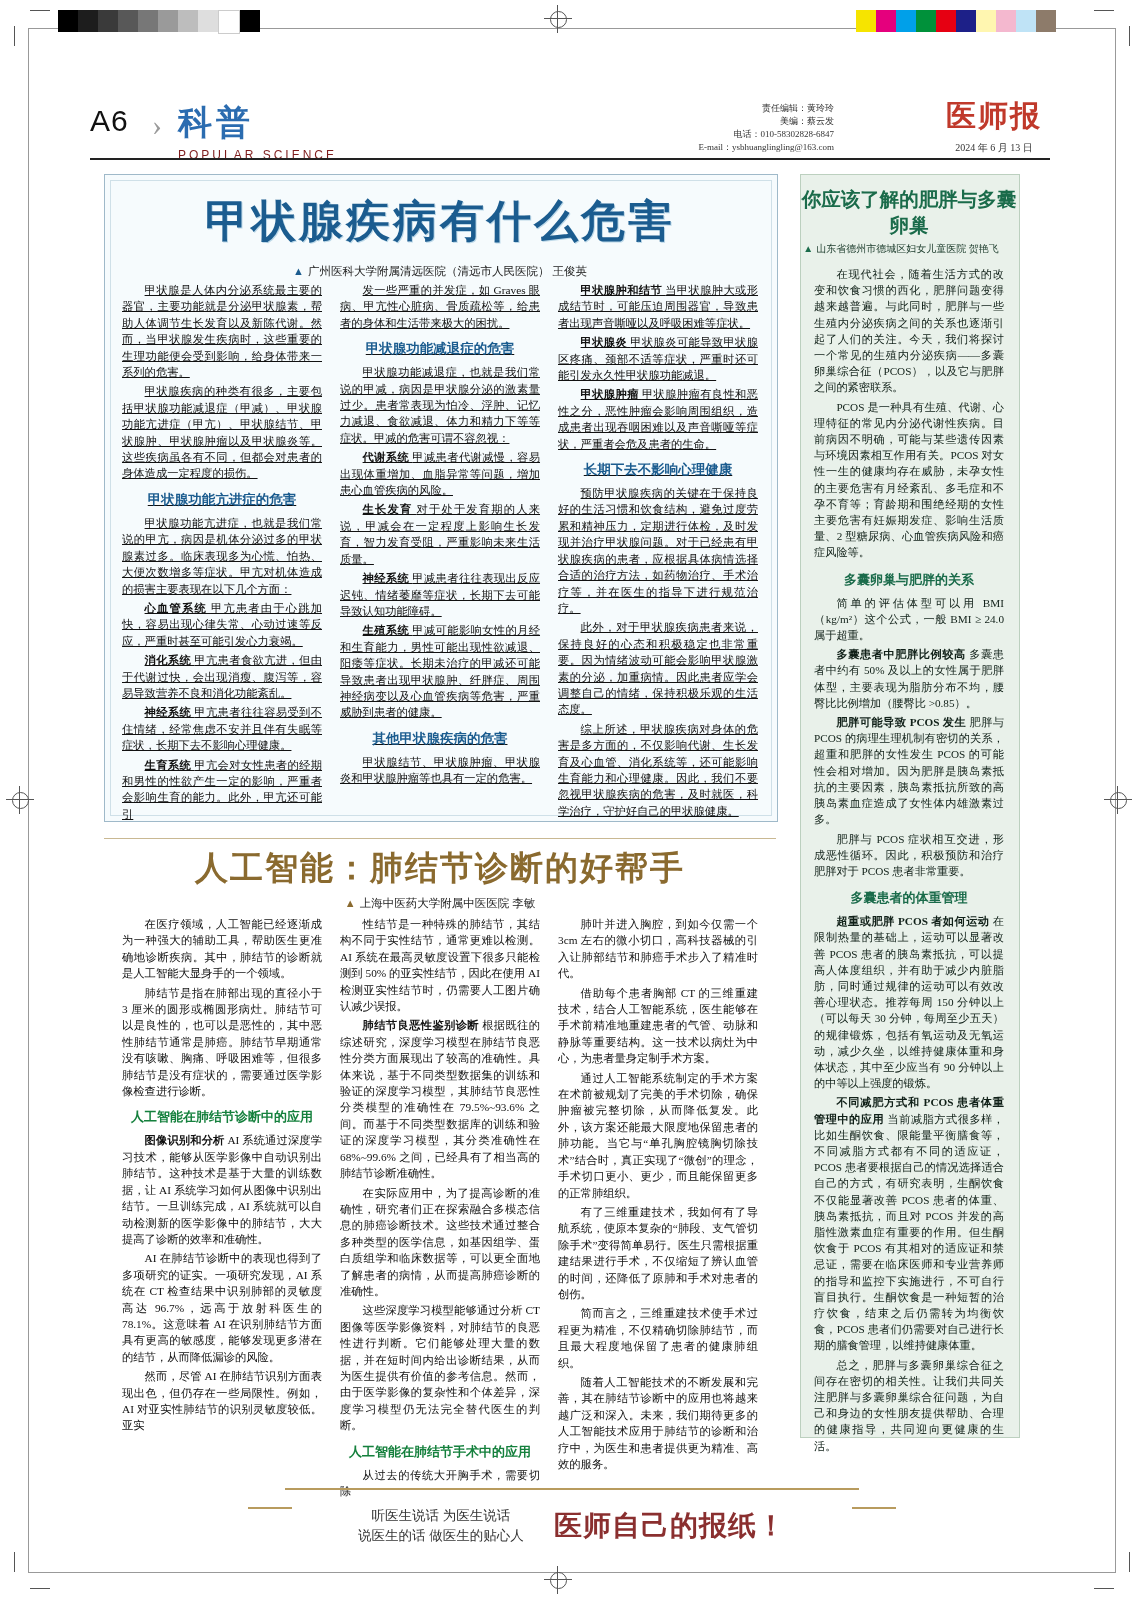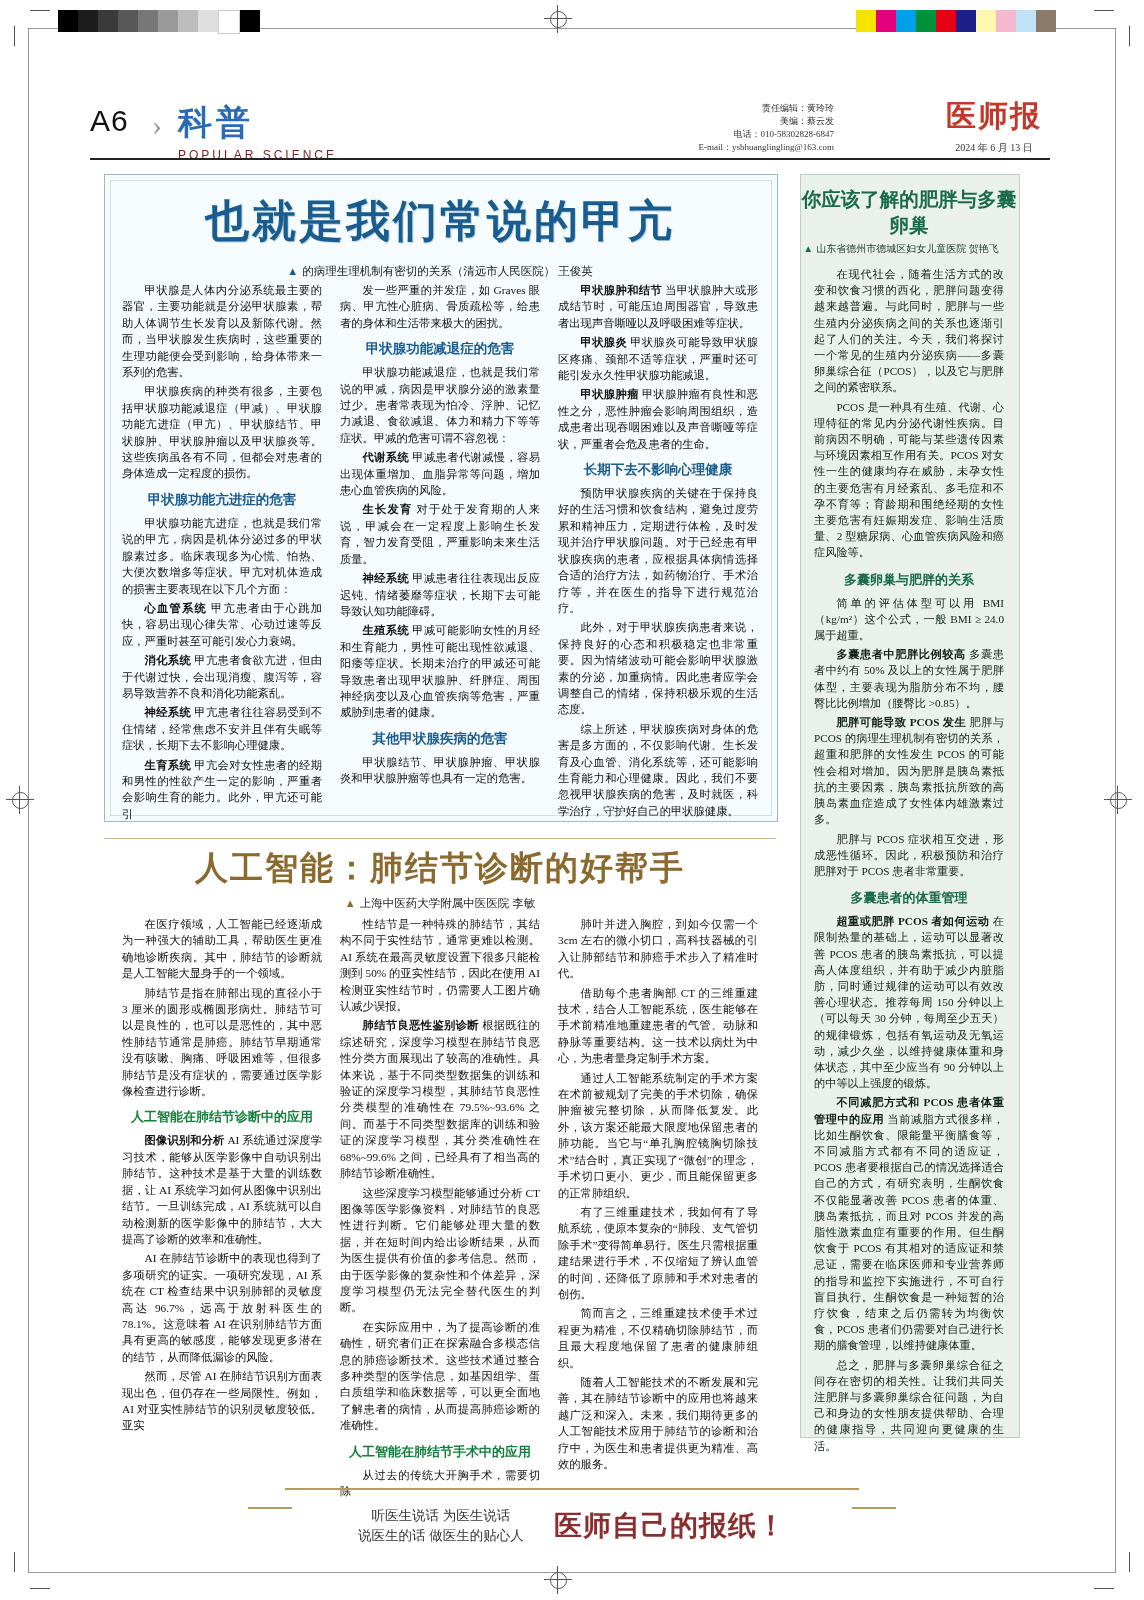--- a/index.html
+++ b/index.html
@@ -45,21 +45,21 @@
   .artbox{position:absolute;left:104px;top:174px;width:672px;height:646px;border:1px solid #9fb9c9;background:#f6fbfd;}
   .artbox .inner{position:absolute;left:5px;top:5px;right:5px;bottom:5px;border:1px solid #cfe0e8;}
   .head1{position:absolute;left:104px;top:192px;width:672px;text-align:center;}
   .head1 .t{font-size:44px;font-weight:bold;color:#1b5c8f;letter-spacing:3px;font-family:"Liberation Sans",sans-serif;
      text-shadow:1px 1px 0 #bcd8e8;}
   .byline{position:absolute;width:672px;text-align:center;font-size:11.5px;color:#222;}
   .byline .tri{color:#1b5c8f;font-size:11px;margin-right:4px;}
 
   .cols3{position:absolute;left:122px;top:282px;width:638px;height:530px;
      display:flex;gap:18px;}
-  .cols3 .col{width:200px;}
+  .cols3 .col{width:200px;text-decoration:underline;}
   p.tx{font-size:11.3px;line-height:16.4px;text-align:justify;margin:0 0 3px 0;text-indent:2em;color:#111;}
   h3.sub{font-size:13.5px;font-weight:bold;color:#1b5c8f;text-align:center;margin:9px 0 6px 0;font-family:"Liberation Sans",sans-serif;}
   .lead{font-weight:bold;}
 
   
   .head2{position:absolute;left:104px;top:846px;width:672px;text-align:center;}
   .head2 .t{font-size:33px;font-weight:bold;color:#8a6a2f;letter-spacing:2px;font-family:"Liberation Sans",sans-serif;}
   .rule2{position:absolute;left:104px;top:838px;width:672px;height:1px;background:#c9b892;}
 
   .cols3b{position:absolute;left:122px;top:916px;width:638px;height:520px;display:flex;gap:18px;}
@@ -160,24 +160,24 @@
       <div class="lg">医师报</div>
       <div class="dt">2024 年 6 月 13 日</div>
     </div>
     <div class="masthead-line"></div>
   </div>
 
   <div class="artbox">
       <div class="inner"></div>
     </div>
   <div class="head1">
-    <div class="t">也就是我们常说的甲亢</div>
+    <div class="t">甲状腺疾病有什么危害</div>
   </div>
   <div class="byline" style="left:104px;top:264px;">
-    <span class="tri">▲</span><span>的病理生理机制有密切的关系（清远市人民医院）  王俊英</span>
+    <span class="tri">▲</span><span>广州医科大学附属清远医院（清远市人民医院）  王俊英</span>
   </div>
   <div class="cols3">
     <div class="col">
         <p class="tx"><span>甲状腺是人体内分泌系统最主要的器官，主要功能就是分泌甲状腺素，帮助人体调节生长发育以及新陈代谢。然而，当甲状腺发生疾病时，这些重要的生理功能便会受到影响，给身体带来一系列的危害。</span></p>
         <p class="tx"><span>甲状腺疾病的种类有很多，主要包括甲状腺功能减退症（甲减）、甲状腺功能亢进症（甲亢）、甲状腺结节、甲状腺肿、甲状腺肿瘤以及甲状腺炎等。这些疾病虽各有不同，但都会对患者的身体造成一定程度的损伤。</span></p>
         <h3 class="sub">甲状腺功能亢进症的危害</h3>
         <p class="tx"><span>甲状腺功能亢进症，也就是我们常说的甲亢，病因是机体分泌过多的甲状腺素过多。临床表现多为心慌、怕热、大便次数增多等症状。甲亢对机体造成的损害主要表现在以下几个方面：</span></p>
         <p class="tx"><span class="lead">心血管系统  </span><span>甲亢患者由于心跳加快，容易出现心律失常、心动过速等反应，严重时甚至可能引发心力衰竭。</span></p>
         <p class="tx"><span class="lead">消化系统  </span><span>甲亢患者食欲亢进，但由于代谢过快，会出现消瘦、腹泻等，容易导致营养不良和消化功能紊乱。</span></p>
         <p class="tx"><span class="lead">神经系统  </span><span>甲亢患者往往容易受到不住情绪，经常焦虑不安并且伴有失眠等症状，长期下去不影响心理健康。</span></p>
@@ -217,22 +217,22 @@
         <p class="tx"><span>在医疗领域，人工智能已经逐渐成为一种强大的辅助工具，帮助医生更准确地诊断疾病。其中，肺结节的诊断就是人工智能大显身手的一个领域。</span></p>
         <p class="tx"><span>肺结节是指在肺部出现的直径小于 3 厘米的圆形或椭圆形病灶。肺结节可以是良性的，也可以是恶性的，其中恶性肺结节通常是肺癌。肺结节早期通常没有咳嗽、胸痛、呼吸困难等，但很多肺结节是没有症状的，需要通过医学影像检查进行诊断。</span></p>
         <h3 class="sub2">人工智能在肺结节诊断中的应用</h3>
         <p class="tx"><span class="lead">图像识别和分析  </span><span>AI 系统通过深度学习技术，能够从医学影像中自动识别出肺结节。这种技术是基于大量的训练数据，让 AI 系统学习如何从图像中识别出结节。一旦训练完成，AI 系统就可以自动检测新的医学影像中的肺结节，大大提高了诊断的效率和准确性。</span></p>
         <p class="tx"><span>AI 在肺结节诊断中的表现也得到了多项研究的证实。一项研究发现，AI 系统在 CT 检查结果中识别肺部的灵敏度高达 96.7%，远高于放射科医生的 78.1%。这意味着 AI 在识别肺结节方面具有更高的敏感度，能够发现更多潜在的结节，从而降低漏诊的风险。</span></p>
         <p class="tx"><span>然而，尽管 AI 在肺结节识别方面表现出色，但仍存在一些局限性。例如，AI 对亚实性肺结节的识别灵敏度较低。亚实</span></p>
       </div>
     <div class="col">
         <p class="tx"><span>性结节是一种特殊的肺结节，其结构不同于实性结节，通常更难以检测。AI 系统在最高灵敏度设置下很多只能检测到 50% 的亚实性结节，因此在使用 AI 检测亚实性结节时，仍需要人工图片确认减少误报。</span></p>
         <p class="tx"><span class="lead">肺结节良恶性鉴别诊断  </span><span>根据既往的综述研究，深度学习模型在肺结节良恶性分类方面展现出了较高的准确性。具体来说，基于不同类型数据集的训练和验证的深度学习模型，其肺结节良恶性分类模型的准确性在 79.5%~93.6% 之间。而基于不同类型数据库的训练和验证的深度学习模型，其分类准确性在 68%~99.6% 之间，已经具有了相当高的肺结节诊断准确性。</span></p>
+        <p class="tx"><span>在实际应用中，为了提高诊断的准确性，研究者们正在探索融合多模态信息的肺癌诊断技术。这些技术通过整合多种类型的医学信息，如基因组学、蛋白质组学和临床数据等，可以更全面地了解患者的病情，从而提高肺癌诊断的准确性。</span></p>
         <p class="tx"><span>这些深度学习模型能够通过分析 CT 图像等医学影像资料，对肺结节的良恶性进行判断。它们能够处理大量的数据，并在短时间内给出诊断结果，从而为医生提供有价值的参考信息。然而，由于医学影像的复杂性和个体差异，深度学习模型仍无法完全替代医生的判断。</span></p>
-        <p class="tx"><span>在实际应用中，为了提高诊断的准确性，研究者们正在探索融合多模态信息的肺癌诊断技术。这些技术通过整合多种类型的医学信息，如基因组学、蛋白质组学和临床数据等，可以更全面地了解患者的病情，从而提高肺癌诊断的准确性。</span></p>
         <h3 class="sub2">人工智能在肺结节手术中的应用</h3>
         <p class="tx"><span>从过去的传统大开胸手术，需要切除</span></p>
       </div>
     <div class="col">
         <p class="tx"><span>肺叶并进入胸腔，到如今仅需一个 3cm 左右的微小切口，高科技器械的引入让肺部结节和肺癌手术步入了精准时代。</span></p>
         <p class="tx"><span>借助每个患者胸部 CT 的三维重建技术，结合人工智能系统，医生能够在手术前精准地重建患者的气管、动脉和静脉等重要结构。这一技术以病灶为中心，为患者量身定制手术方案。</span></p>
         <p class="tx"><span>通过人工智能系统制定的手术方案在术前被规划了完美的手术切除，确保肿瘤被完整切除，从而降低复发。此外，该方案还能最大限度地保留患者的肺功能。当它与“单孔胸腔镜胸切除技术”结合时，真正实现了“微创”的理念，手术切口更小、更少，而且能保留更多的正常肺组织。</span></p>
         <p class="tx"><span>有了三维重建技术，我如何有了导航系统，使原本复杂的“肺段、支气管切除手术”变得简单易行。医生只需根据重建结果进行手术，不仅缩短了辨认血管的时间，还降低了原肺和手术对患者的创伤。</span></p>
         <p class="tx"><span>简而言之，三维重建技术使手术过程更为精准，不仅精确切除肺结节，而且最大程度地保留了患者的健康肺组织。</span></p>
         <p class="tx"><span>随着人工智能技术的不断发展和完善，其在肺结节诊断中的应用也将越来越广泛和深入。未来，我们期待更多的人工智能技术应用于肺结节的诊断和治疗中，为医生和患者提供更为精准、高效的服务。</span></p>

